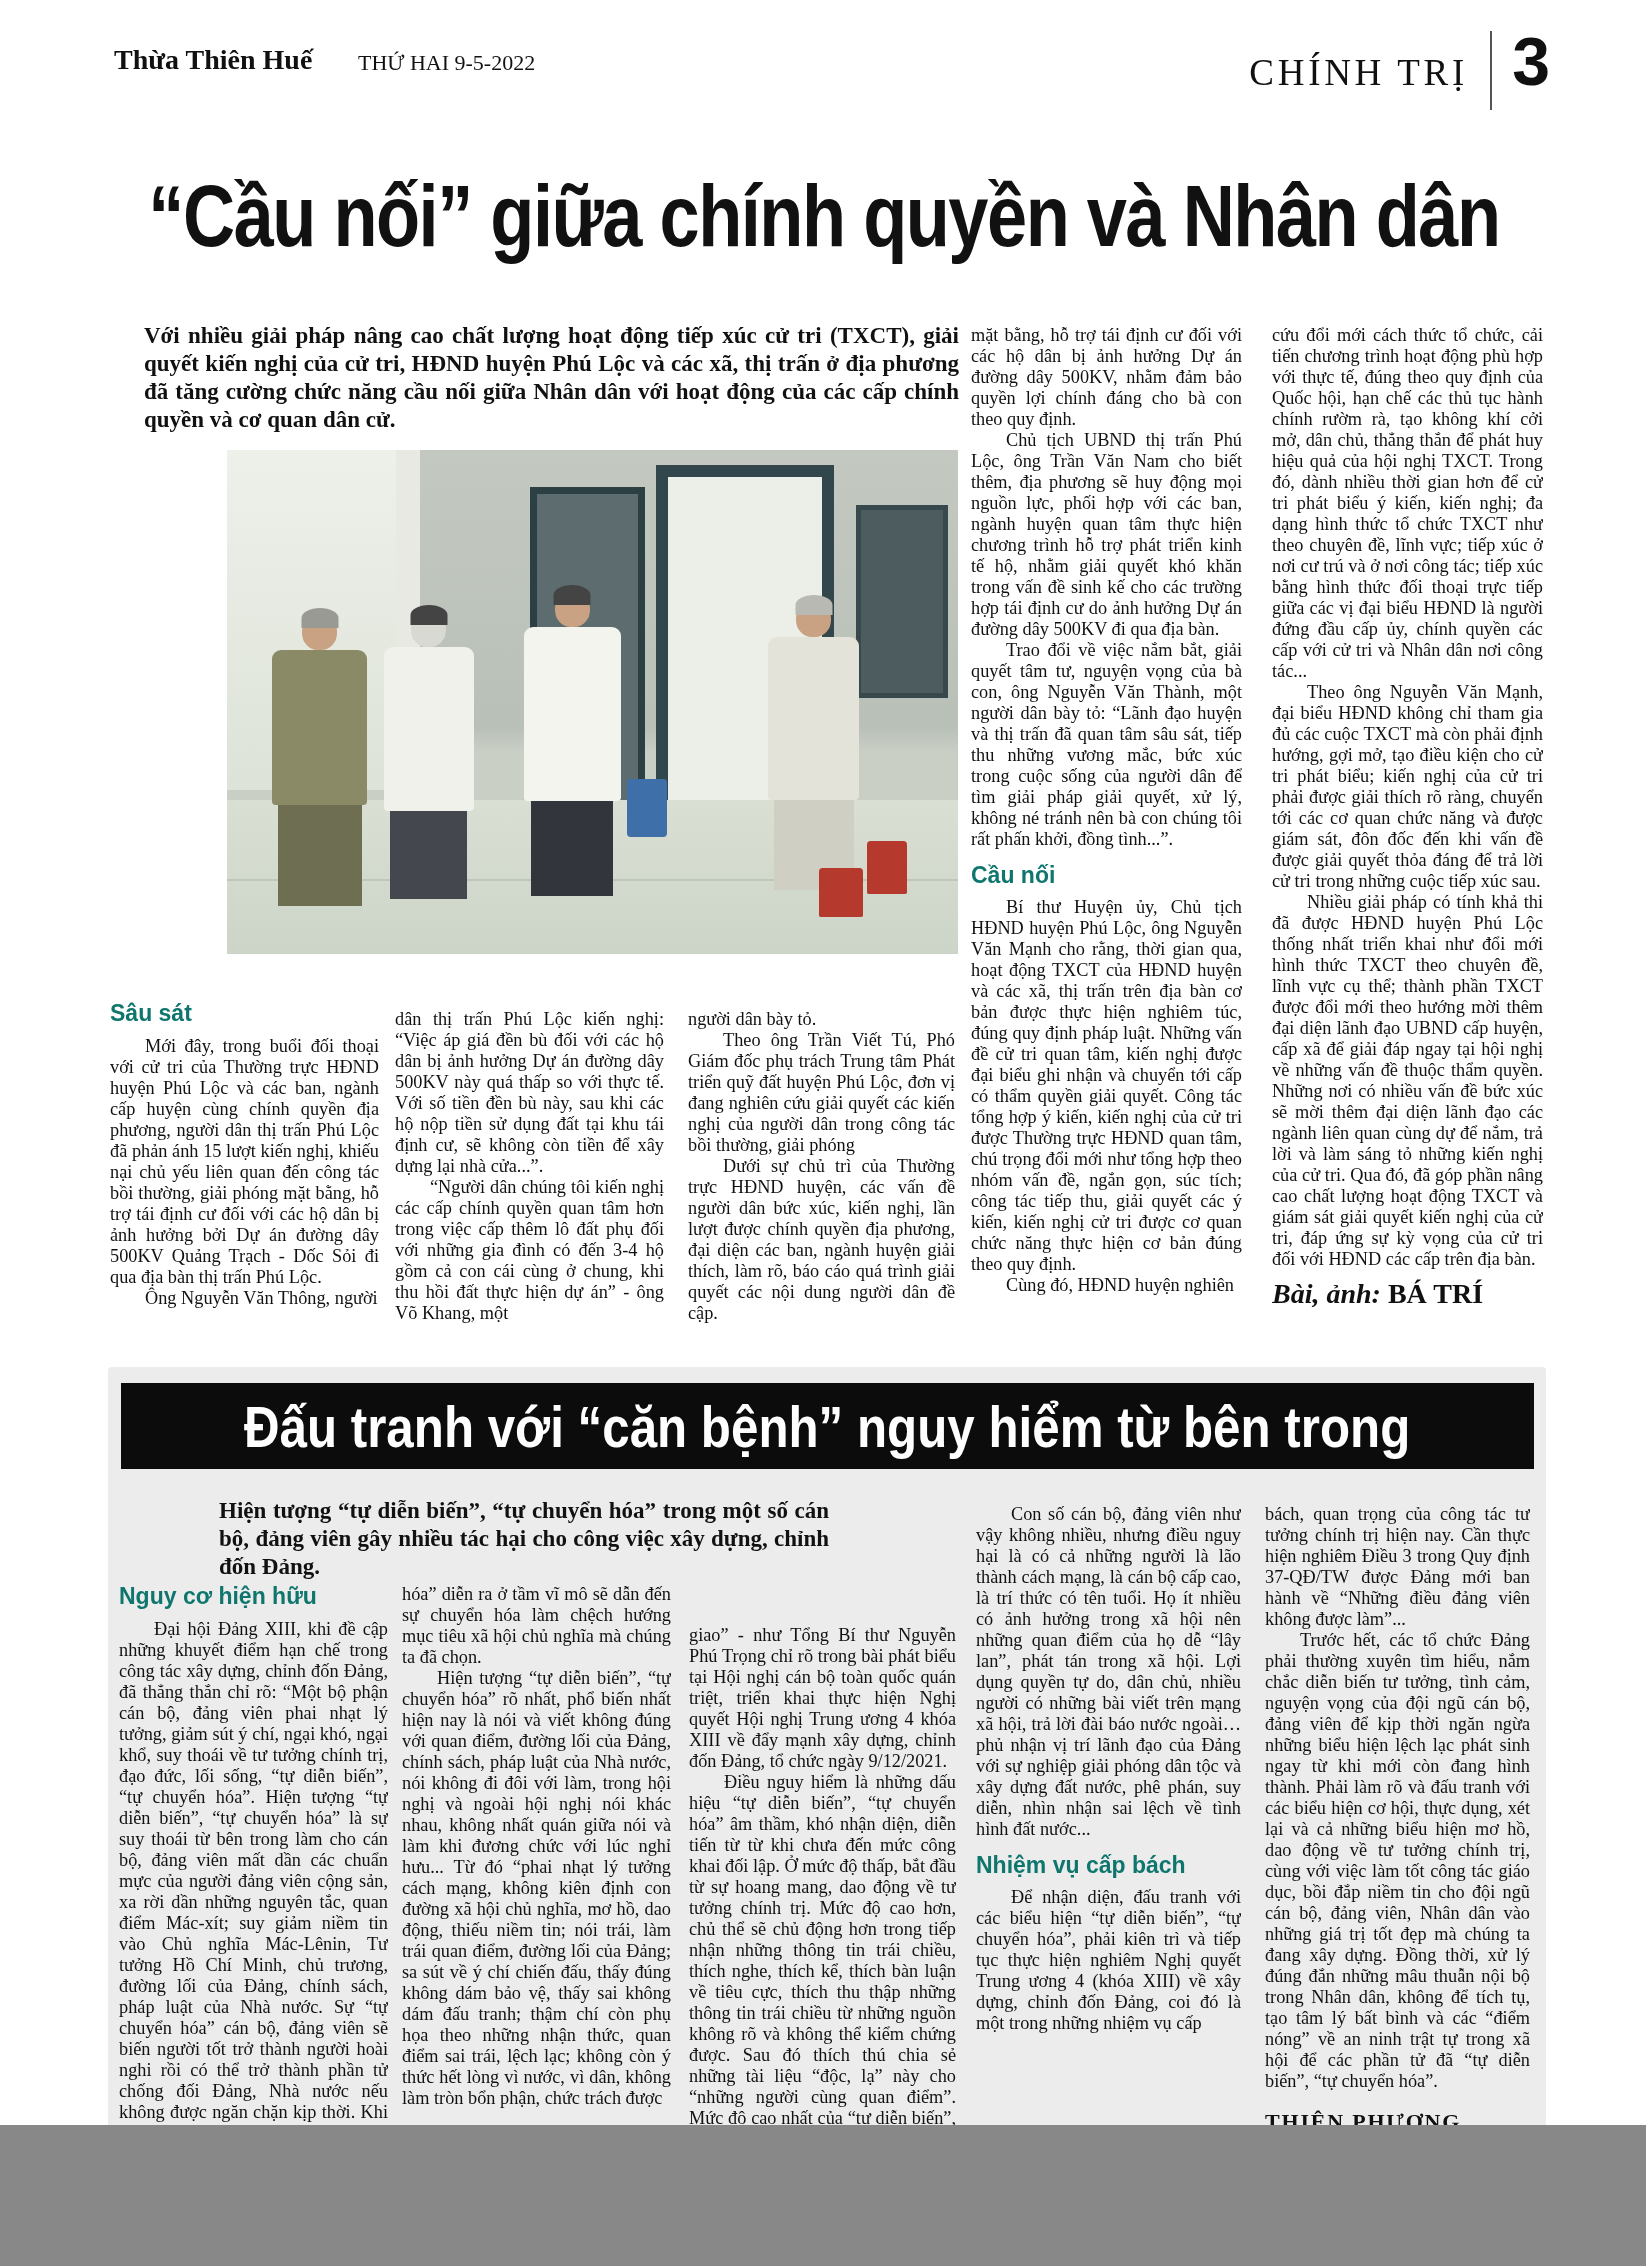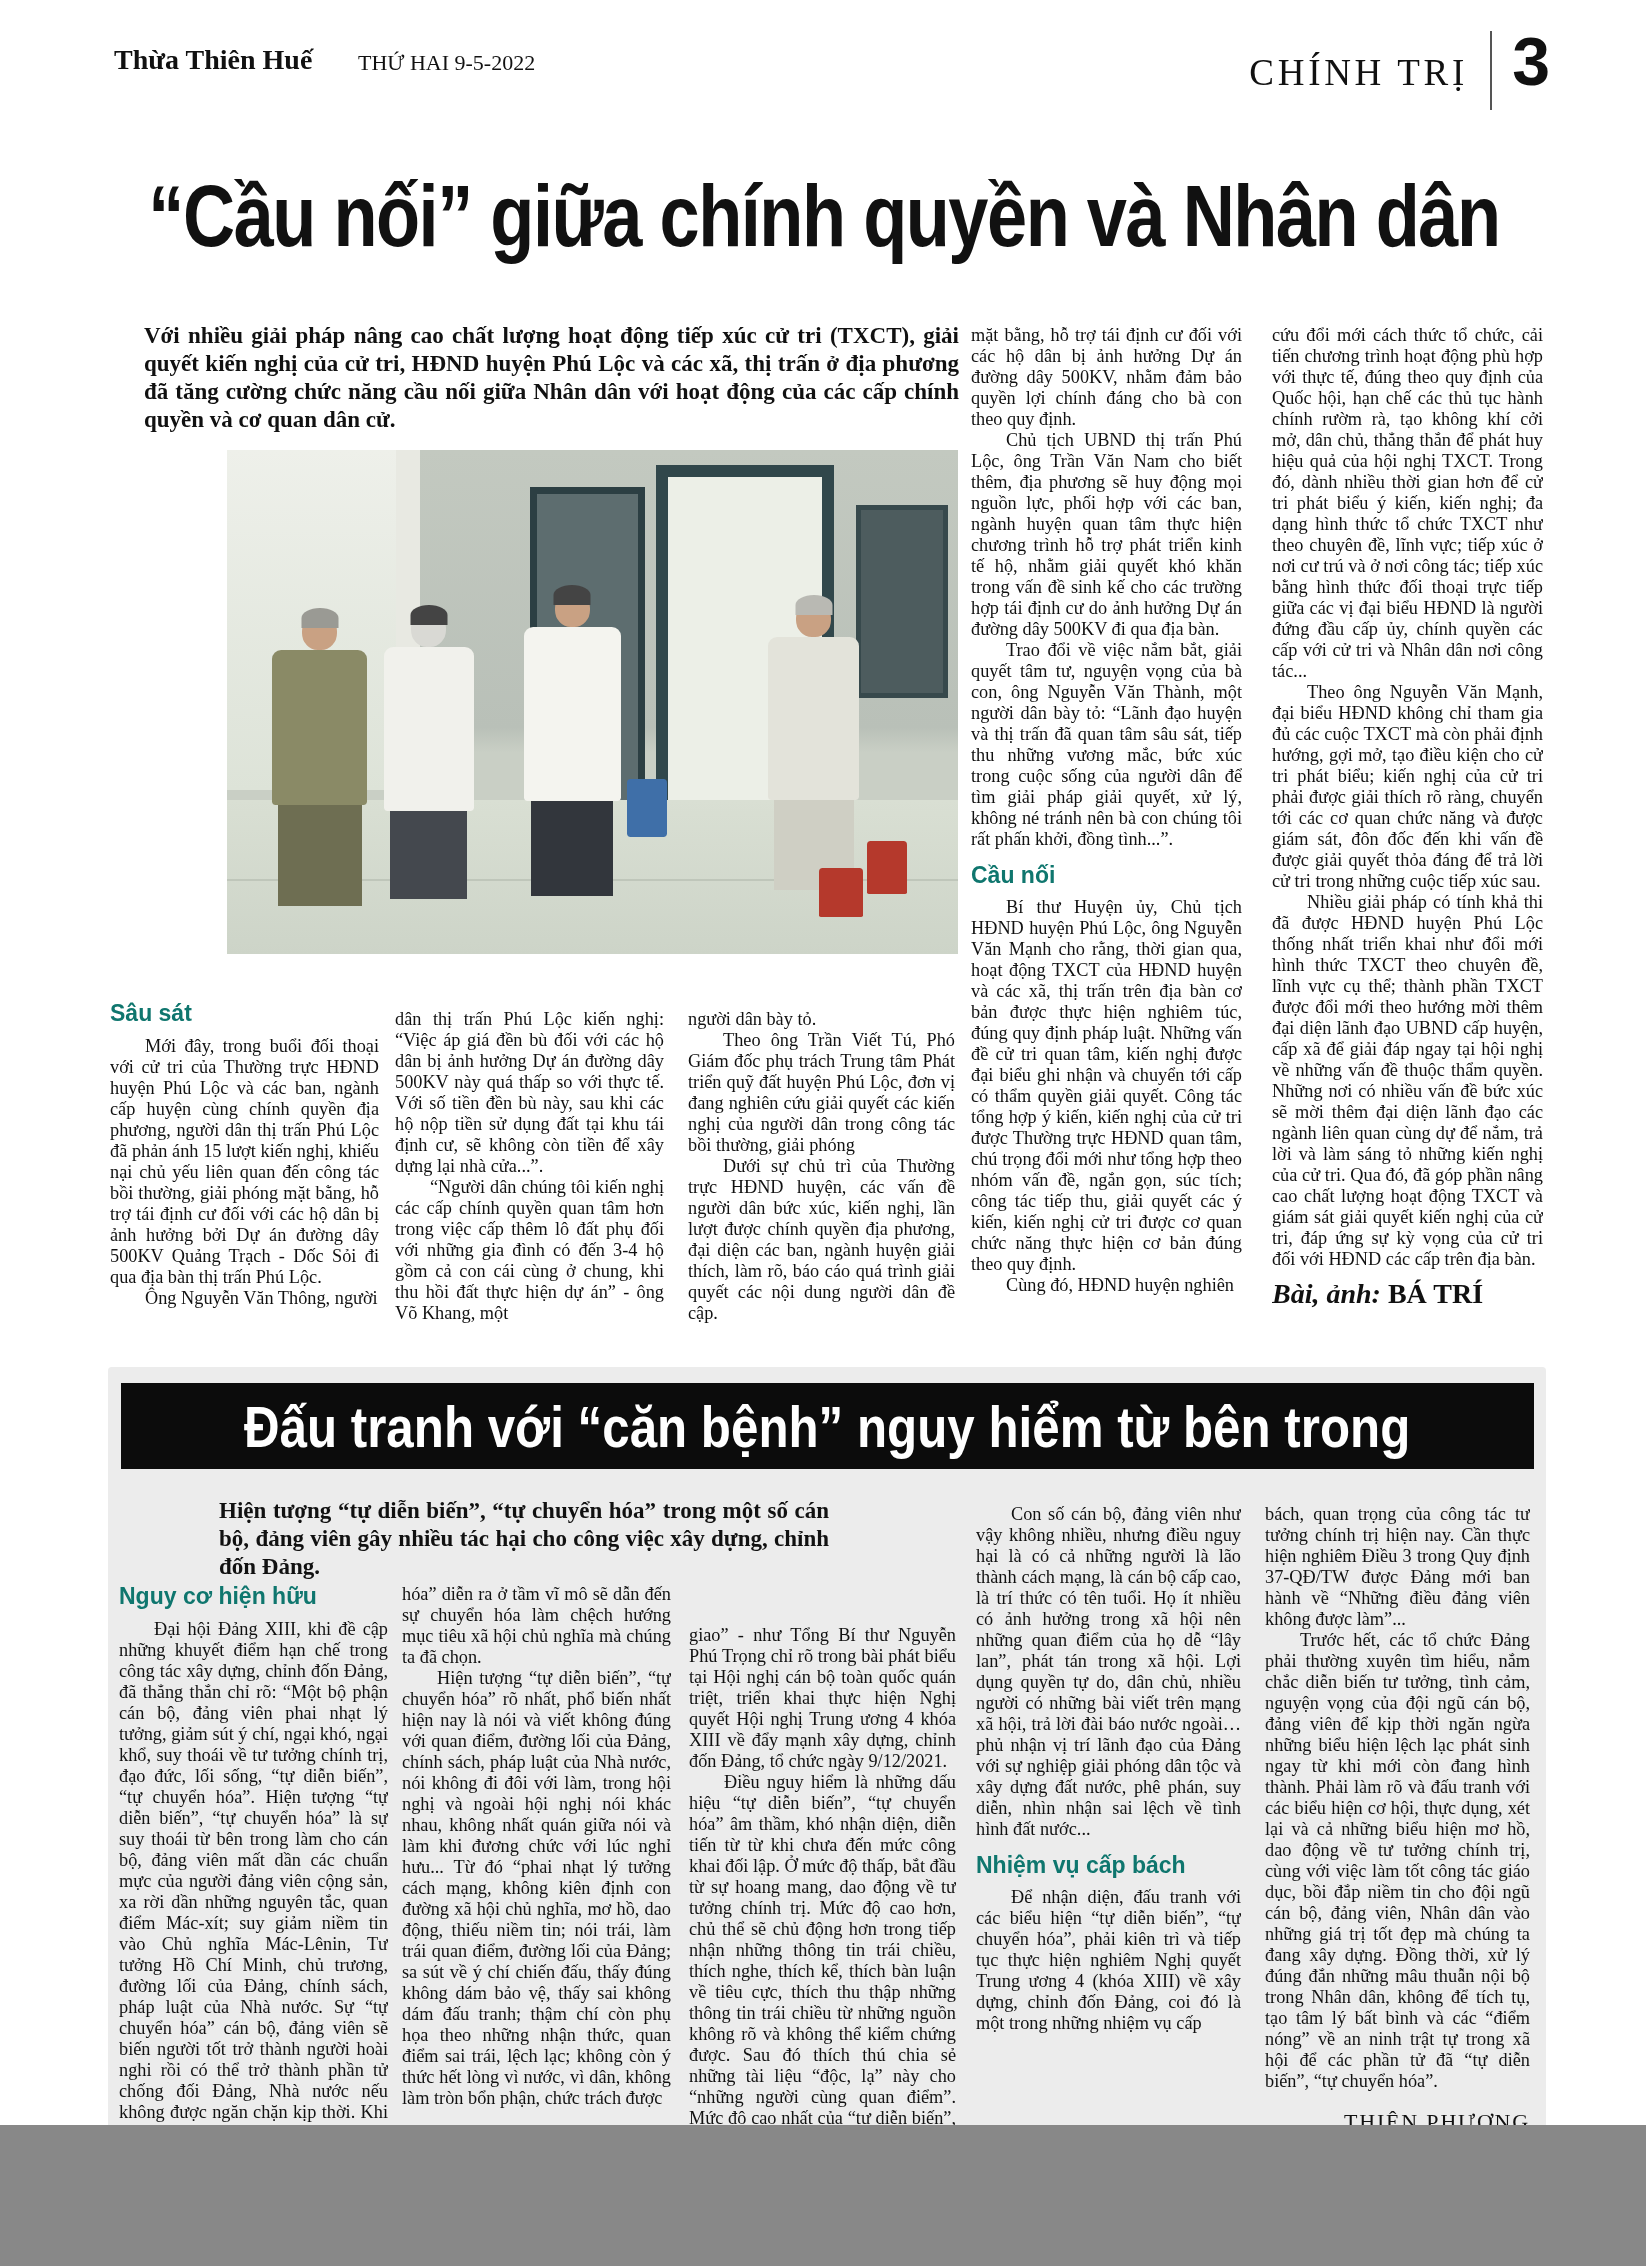--- a/index.html
+++ b/index.html
@@ -126,22 +126,22 @@
   .a2-lede{
     position:absolute;left:111px;top:130px;width:610px;
     font-size:23px;line-height:28px;font-weight:bold;text-align:justify;
   }
   .a2-c1{left:11px;top:217px;width:269px;height:640px;}
   .a2-c2{left:294px;top:217px;width:269px;height:640px;}
   .a2-c3{left:581px;top:258px;width:267px;height:599px;}
   .a2-c4{left:868px;top:137px;width:265px;height:720px;}
   .a2-c5{left:1157px;top:137px;width:265px;height:720px;}
   .byline2{
-    margin-top:19px;text-align:right;text-indent:0;
-    font-size:22px;font-weight:normal;letter-spacing:1.8px;
+    margin-top:19px;text-indent:0;
+    font-size:22px;font-weight:bold;letter-spacing:1.8px;
   }
 </style>
 </head>
 <body>
 
 <div class="page">
 
   <div class="masthead-name">Thừa Thiên Huế</div>
   <div class="masthead-date">THỨ HAI 9-5-2022</div>
   <div class="section-name">CHÍNH TRỊ</div>

